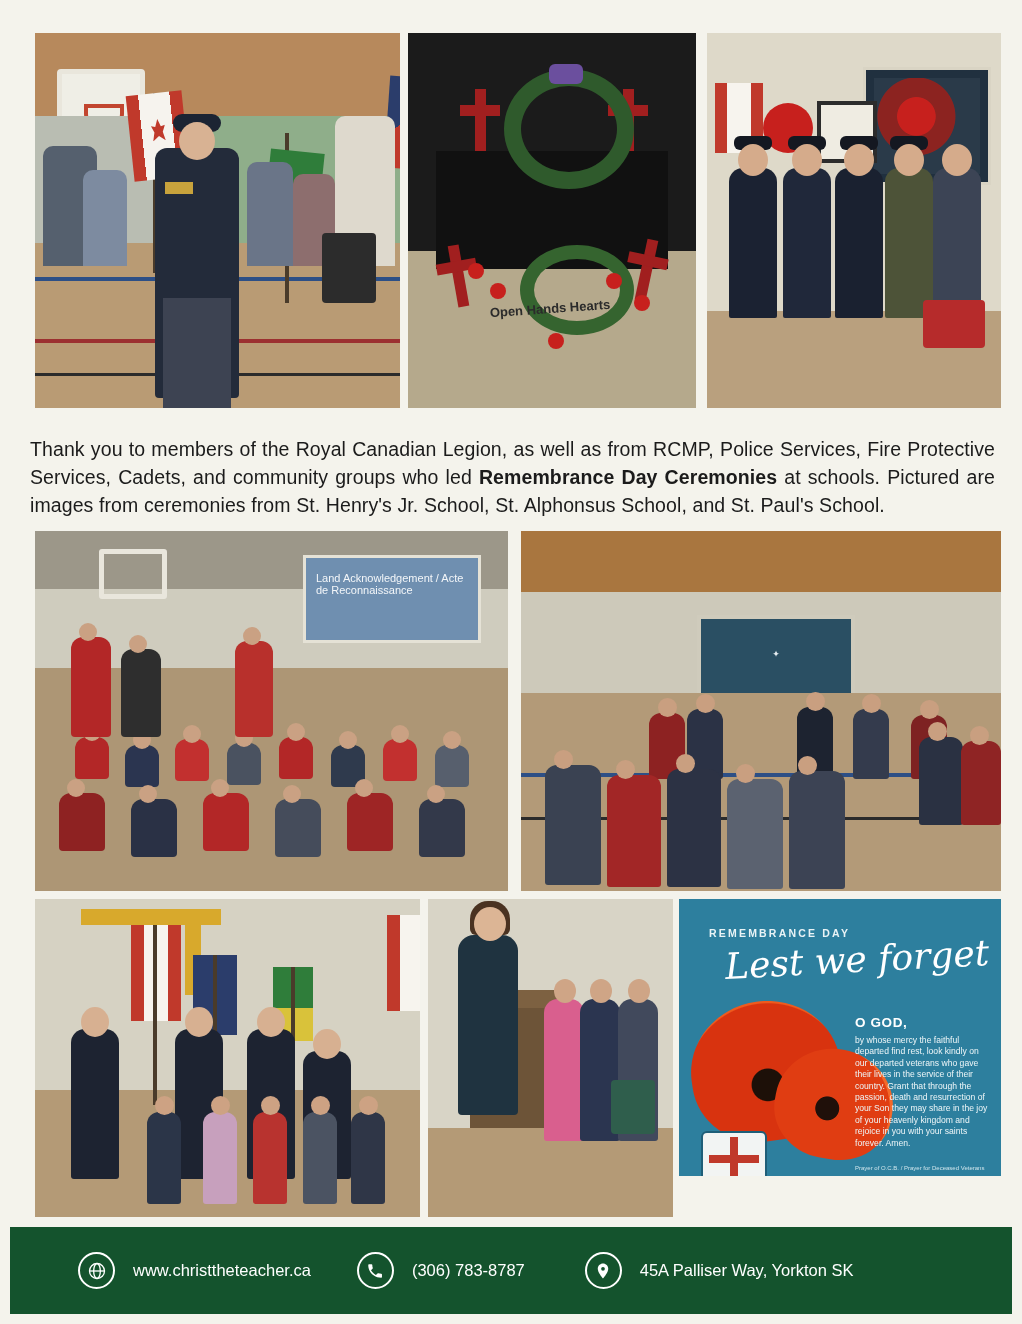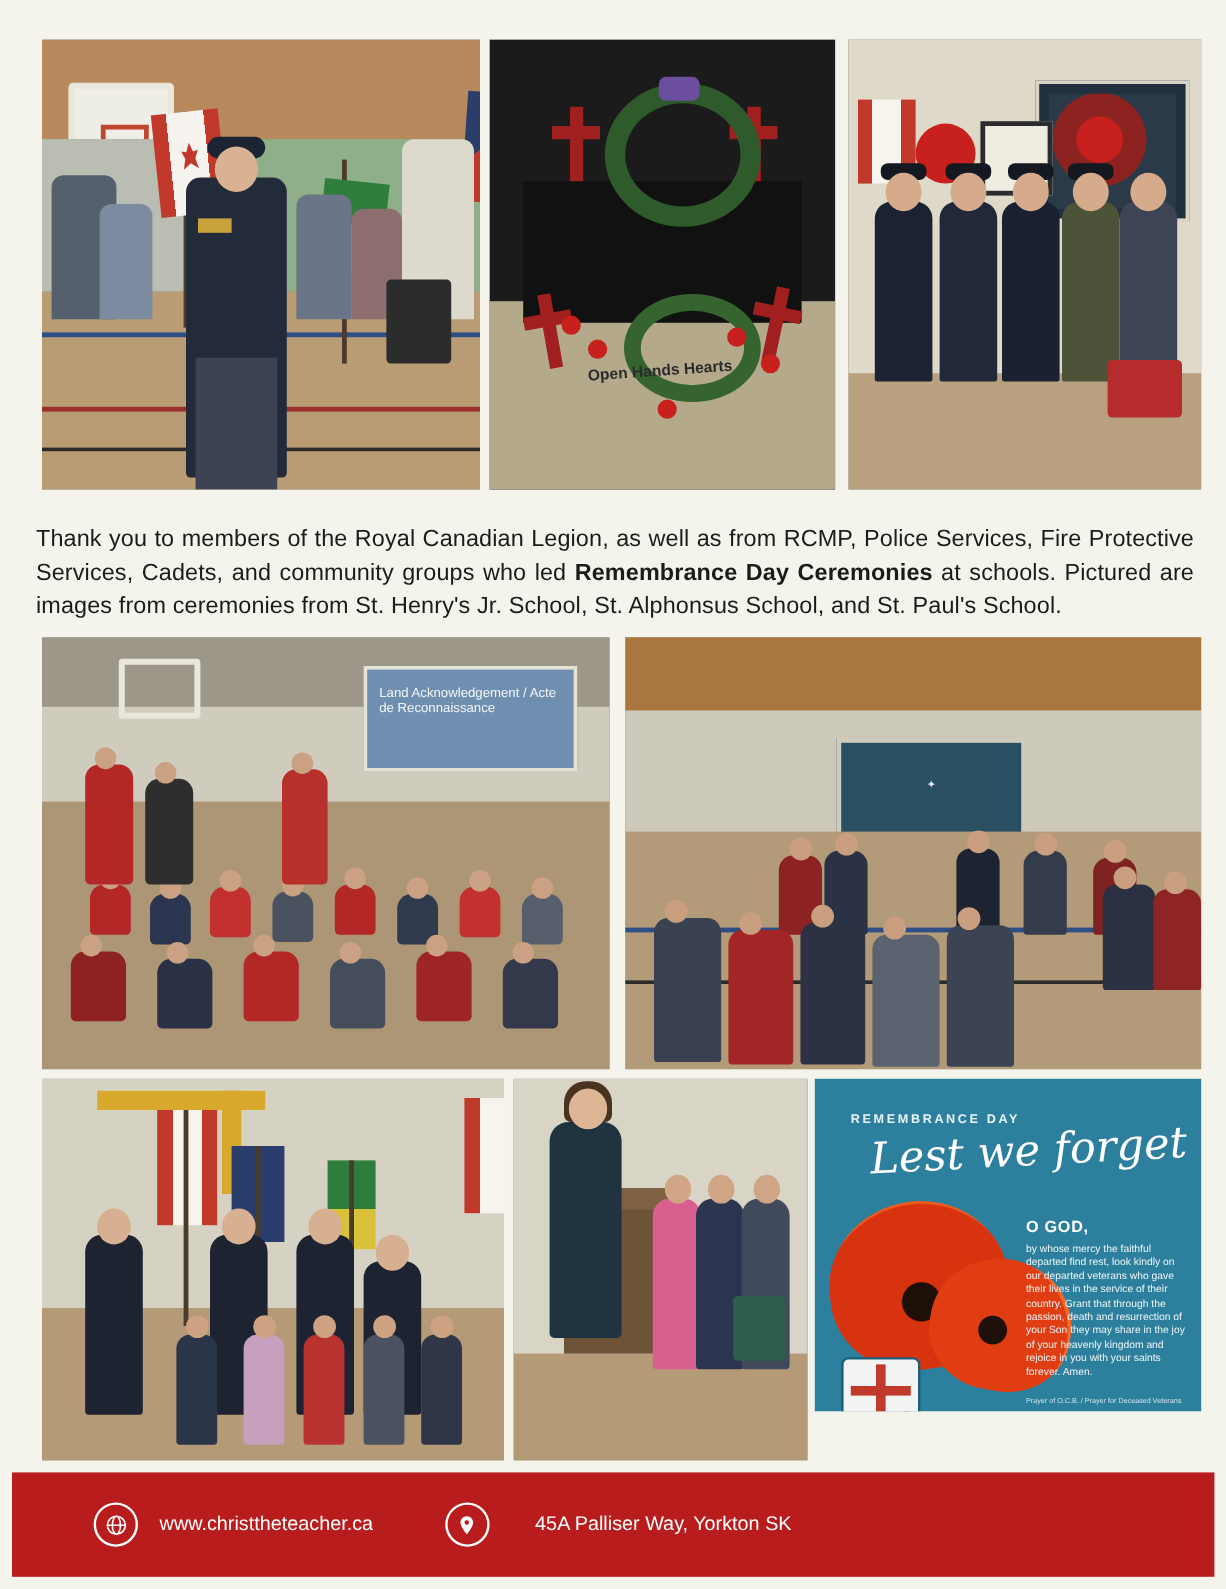--- a/index.html
+++ b/index.html
@@ -57,21 +57,21 @@
   #photo-student-reading { left: 428px; top: 899px; width: 245px; height: 318px; }
   #poster-card { left: 679px; top: 899px; width: 322px; height: 277px; }
 
   
   #footer {
     position: absolute;
     left: 10px;
     top: 1227px;
     width: 1002px;
     height: 87px;
-    background: #b91c1c;
+    background: #14532d;
     display: flex;
     align-items: center;
     justify-content: flex-start;
     color: #ffffff;
   }
   .footer-item {
     display: flex;
     align-items: center;
     color: #ffffff;
     font-size: 16.5px;
@@ -83,21 +83,21 @@
     border: 2px solid #ffffff;
     display: inline-flex;
     align-items: center;
     justify-content: center;
     margin-right: 18px;
     flex: 0 0 auto;
   }
   .footer-item .f-icon svg { display: block; }
   #footer-web  { margin-left: 68px; }
   #footer-phone{ margin-left: 46px; }
-  #footer-addr { margin-left: 60px; gap: 20px; }
+  #footer-addr { margin-left: 60px; }
   .line-blue  { position:absolute; background:#2d4f86; height:4px; }
   .line-red   { position:absolute; background:#9c3030; height:4px; }
   .line-black { position:absolute; background:#2b2b2b; height:3px; }
 
   
   #photo-legion-parade .hall-top { position:absolute; left:0; top:0; width:100%; height:22%; background:#b7895c; }
   #photo-legion-parade .hoop { position:absolute; left:22px; top:36px; width:78px; height:52px; border:5px solid #e9e6dc; border-radius:4px; background:#efeee6; }
   #photo-legion-parade .hoop:after { content:""; position:absolute; left:22px; top:30px; width:32px; height:18px; border:4px solid #c2452f; border-radius:0 0 16px 16px; }
   #photo-legion-parade .wallgreen { position:absolute; left:0; top:22%; width:100%; height:34%; background:#8fae8a; }
   #photo-legion-parade .wallgrey { position:absolute; left:0; top:22%; width:42%; height:34%; background:#b9bdb2; }
@@ -440,20 +440,28 @@
       <span class="f-icon">
         <svg width="20" height="20" viewBox="0 0 24 24" fill="none" stroke="#ffffff" stroke-width="1.6">
           <circle cx="12" cy="12" r="9"></circle>
           <ellipse cx="12" cy="12" rx="4" ry="9"></ellipse>
           <line x1="3" y1="12" x2="21" y2="12"></line>
         </svg>
       </span>
       <span>www.christtheteacher.ca</span>
     </div>
 
+    <div class="footer-item" id="footer-phone">
+      <span class="f-icon">
+        <svg width="18" height="18" viewBox="0 0 24 24" fill="#ffffff">
+          <path d="M6.6 10.8c1.4 2.8 3.8 5.2 6.6 6.6l2.2-2.2c.3-.3.7-.4 1.1-.2 1.2.4 2.5.6 3.8.6.6 0 1 .4 1 1V20c0 .6-.4 1-1 1C10.6 21 3 13.4 3 4c0-.6.4-1 1-1h3.4c.6 0 1 .4 1 1 0 1.3.2 2.6.6 3.8.1.4 0 .8-.2 1.1l-2.2 2z"></path>
+        </svg>
+      </span>
+      <span>(306) 783-8787</span>
+    </div>
 
     <div class="footer-item" id="footer-addr">
       <span class="f-icon">
         <svg width="18" height="18" viewBox="0 0 24 24" fill="#ffffff">
           <path d="M12 2C8.1 2 5 5.1 5 9c0 5.2 7 13 7 13s7-7.8 7-13c0-3.9-3.1-7-7-7zm0 9.5A2.5 2.5 0 1 1 12 6.5a2.5 2.5 0 0 1 0 5z"></path>
         </svg>
       </span>
       <span>45A Palliser Way, Yorkton SK</span>
     </div>
 

